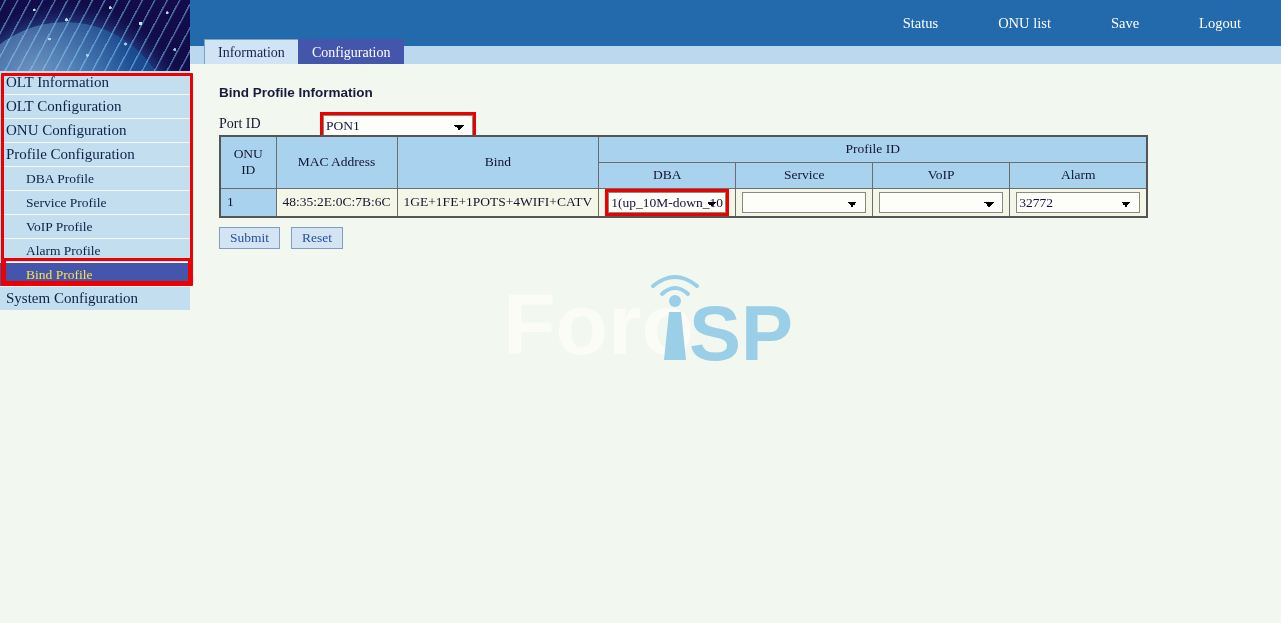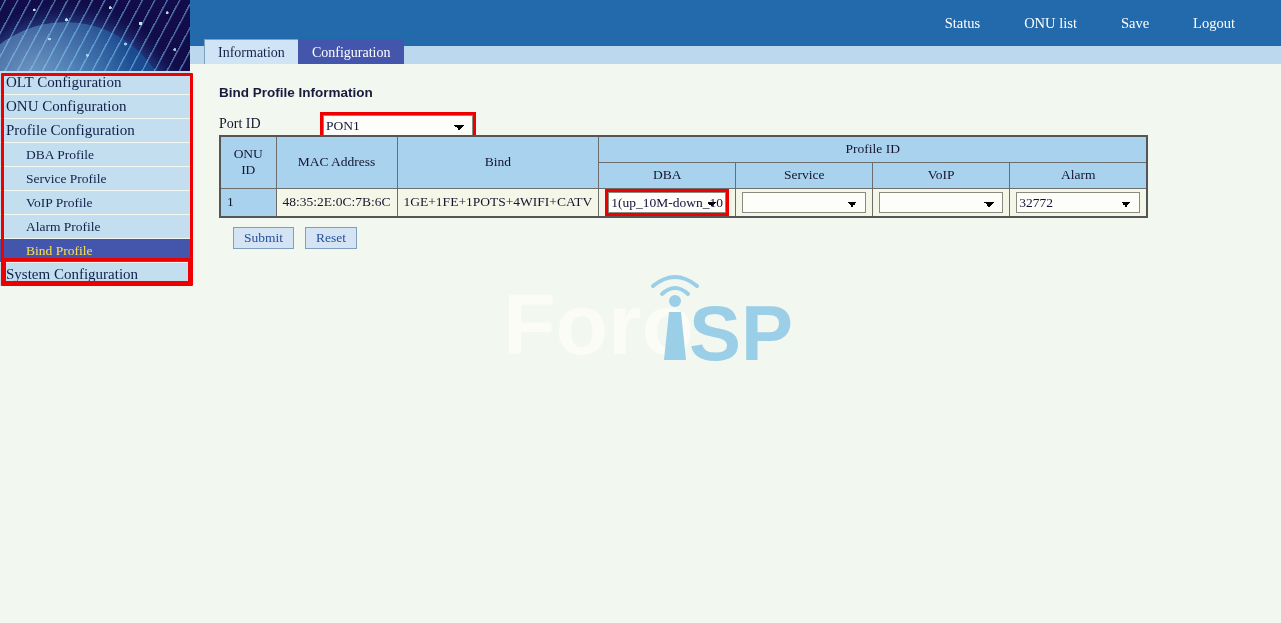--- a/index.html
+++ b/index.html
@@ -61,22 +61,22 @@
     box-shadow: 0 0 18px 4px rgba(80,170,255,.35);
   }
 
   
   .topbar {
     position: absolute; left: 190px; top: 0;
     width: 1091px; height: 46px;
     background: #236aad;
   }
   .topnav {
-    position: absolute; right: 24px; top: 0; height: 46px;
-    display: flex; align-items: center; gap: 0;
+    position: absolute; right: 18px; top: 0; height: 46px;
+    display: flex; align-items: center; gap: 16px;
   }
   .topnav a {
     color: #ffffff; text-decoration: none;
     font-size: 14.5px; padding: 0 22px;
     font-family: "Liberation Serif", serif;
   }
 
   
   .tabstrip {
     position: absolute; left: 190px; top: 46px;
@@ -175,21 +175,21 @@
     padding: 0 6px;
   }
   .tbl thead th { background: #a9d2ef; text-align: center; height: 26px; }
   .tbl tbody td { background: #f4f7e8; height: 26px; }
   .tbl tbody td.onuid { background: #a9d2ef; text-align: left; width: 56px; }
   .tbl td.c { text-align: left; }
   .cell-dba { width: 130px; text-align: center; padding: 2px 3px; }
   .cell-sel { width: 130px; text-align: center; padding: 2px 3px; }
 
   
-  .btnrow { position: absolute; left: 43px; top: 150px; display: flex; gap: 11px; }
+  .btnrow { position: absolute; left: 29px; top: 150px; display: flex; gap: 11px; }
   .btn {
     font-family: "Liberation Serif", serif;
     font-size: 13.5px; color: #26509a;
     background: #d4e4f4;
     border: 1px solid #7f9fbc;
     padding: 2px 10px; cursor: pointer;
     height: 22px; line-height: 16px;
   }
 
   
@@ -218,20 +218,21 @@
       <a href="#">Logout</a>
     </div>
   </div>
 
   <div class="tabstrip">
     <div class="tab">Information</div>
     <div class="tab active">Configuration</div>
   </div>
 
   <div class="sidebar">
+    <div class="menu-item">OLT Information</div>
     <div class="menu-item">OLT Configuration</div>
     <div class="menu-item">ONU Configuration</div>
     <div class="menu-item">Profile Configuration</div>
     <div class="menu-item sub">DBA Profile</div>
     <div class="menu-item sub">Service Profile</div>
     <div class="menu-item sub">VoIP Profile</div>
     <div class="menu-item sub">Alarm Profile</div>
     <div class="menu-item sub selected">Bind Profile</div>
     <div class="menu-item">System Configuration</div>
   </div>

